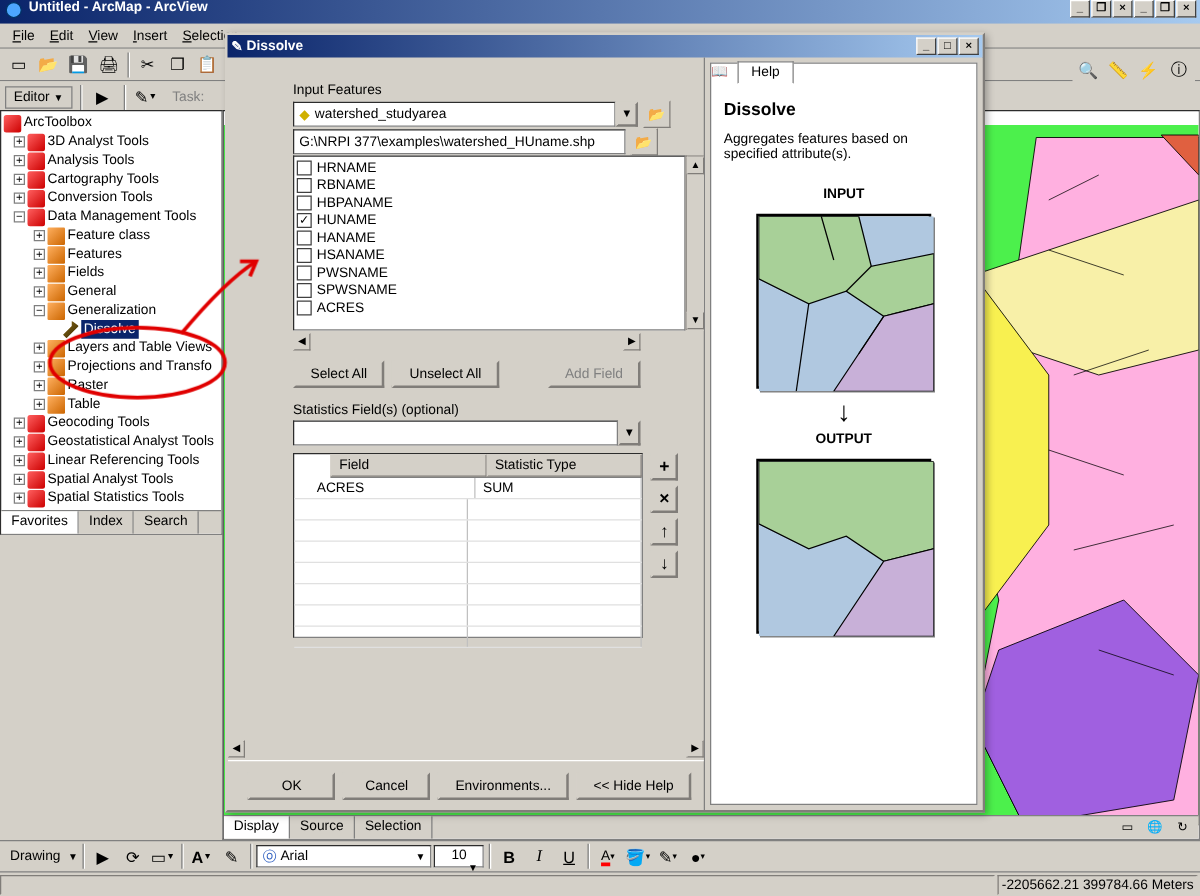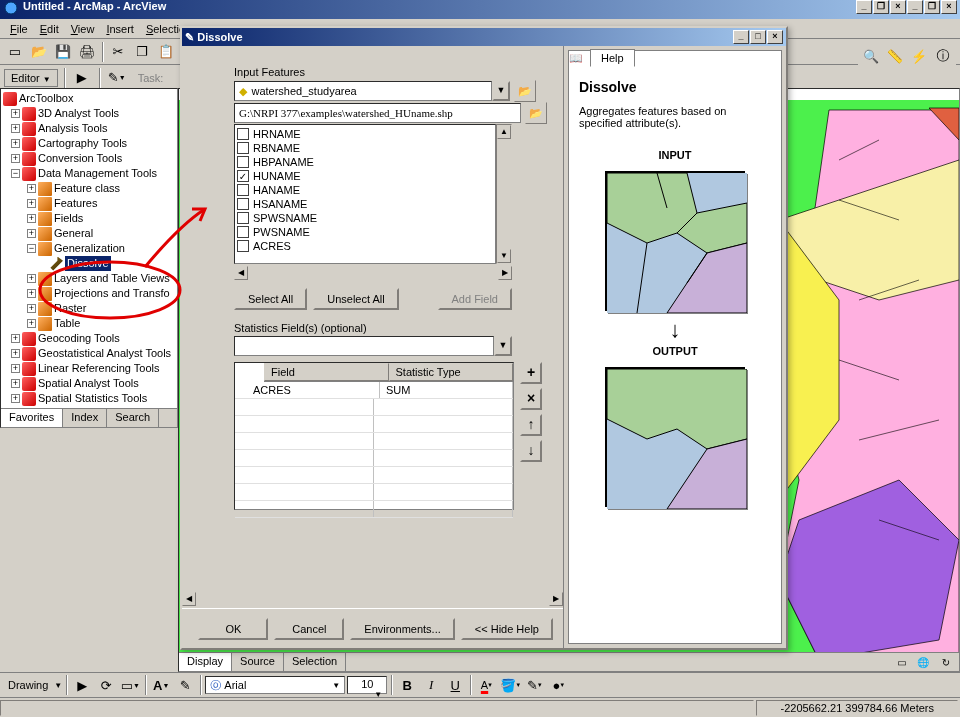--- a/index.html
+++ b/index.html
@@ -65,21 +65,21 @@
   .scroll-btn { width: 14px; height: 14px; background: #d4d0c8; border: 1px outset #d4d0c8; font-size: 8px; text-align: center; line-height: 12px; cursor: pointer; }
   
   .side-btn-col { display: flex; flex-direction: column; gap: 4px; margin-left: 6px; }
   .side-btn { width: 22px; height: 22px; background: #d4d0c8; border: 2px outset #d4d0c8; font-weight: bold; font-size: 14px; text-align: center; line-height: 16px; cursor: pointer; }
   .help-tab { display: inline-block; padding: 2px 10px; border: 1px solid #808080; background: #fff; margin: -1px 0 0 4px; border-bottom: 1px solid #fff; font-size: 11px; }
   .help-body { padding: 10px; }
   .help-title { font-size: 14px; font-weight: bold; margin-bottom: 10px; }
   .help-diagram { border: 2px solid #000; margin: 10px auto; position: relative; box-shadow: 3px 3px 0 #808080; }
   
   .statusbar { position: absolute; bottom: 0; left: 0; right: 0; height: 20px; background: #d4d0c8; border-top: 1px solid #808080; display: flex; align-items: center; font-size: 11px; }
-  .status-seg { border: 1px inset #d4d0c8; padding: 1px 23px; margin-right: 2px; }
+  .status-seg { border: 1px inset #d4d0c8; padding: 1px 2px; margin-right: 2px; }
   
   .editor-bar { display: flex; align-items: center; gap: 4px; padding: 2px 4px; }
   .editor-dd { background: #d4d0c8; border: 1px solid #808080; padding: 2px 6px; cursor: pointer; }
   
   .drawing-bar { position: absolute; bottom: 20px; left: 0; right: 0; height: 25px; background: #d4d0c8; border-top: 1px solid #808080; display: flex; align-items: center; padding: 0 4px; gap: 2px; }
   .dd-small { background: #fff; border: 1px inset #808080; padding: 1px 4px; display: flex; align-items: center; height: 18px; }
 
   
   .red-annot { position: absolute; pointer-events: none; }
 </style>
@@ -293,27 +293,27 @@
             <div class="text-input" style="width:258px;display:flex;align-items:center;gap:4px;">
               <span style="color:#d0b000;">◆</span>
                 <span>watershed_studyarea</span>
             </div>
             <div class="combo-btn">▼</div>
           </div>
           <div class="browse-btn">📂</div>
         </div>
 
         <div style="display:flex;align-items:center;">
-          <input class="text-input" style="width: 287px; font-family: Liberation Serif, serif;" value="G:\NRPI 377\examples\watershed_HUname.shp">
+          <input class="text-input" style="width: 266px;" value="G:\NRPI 377\examples\watershed_HUname.shp">
           <div class="browse-btn">📂</div>
         </div>
 
         <div style="display:flex;">
           <div style="display:flex;">
-            <div class="listbox" style="width:262px;height:140px;" id="fields-list">
+            <div class="listbox" style="width:314px;height:140px;" id="fields-list">
                 <div class="listbox-item">
                   <span class="chk"></span>
                   <span>HRNAME</span>
                 </div>
                 <div class="listbox-item">
                   <span class="chk"></span>
                   <span>RBNAME</span>
                 </div>
                 <div class="listbox-item">
                   <span class="chk"></span>
@@ -326,25 +326,25 @@
                 <div class="listbox-item">
                   <span class="chk"></span>
                   <span>HANAME</span>
                 </div>
                 <div class="listbox-item">
                   <span class="chk"></span>
                   <span>HSANAME</span>
                 </div>
                 <div class="listbox-item">
                   <span class="chk"></span>
+                  <span>PWSNAME</span>
+                </div>
+                <div class="listbox-item">
+                  <span class="chk"></span>
                   <span>SPWSNAME</span>
-                </div>
-                <div class="listbox-item">
-                  <span class="chk"></span>
-                  <span>PWSNAME</span>
                 </div>
                 <div class="listbox-item">
                   <span class="chk"></span>
                   <span>ACRES</span>
                 </div>
               </div>
             <div class="scroll-rail" style="height:140px;">
               <div class="scroll-btn">▲</div>
               <div style="flex:1;"></div>
               <div class="scroll-btn">▼</div>

